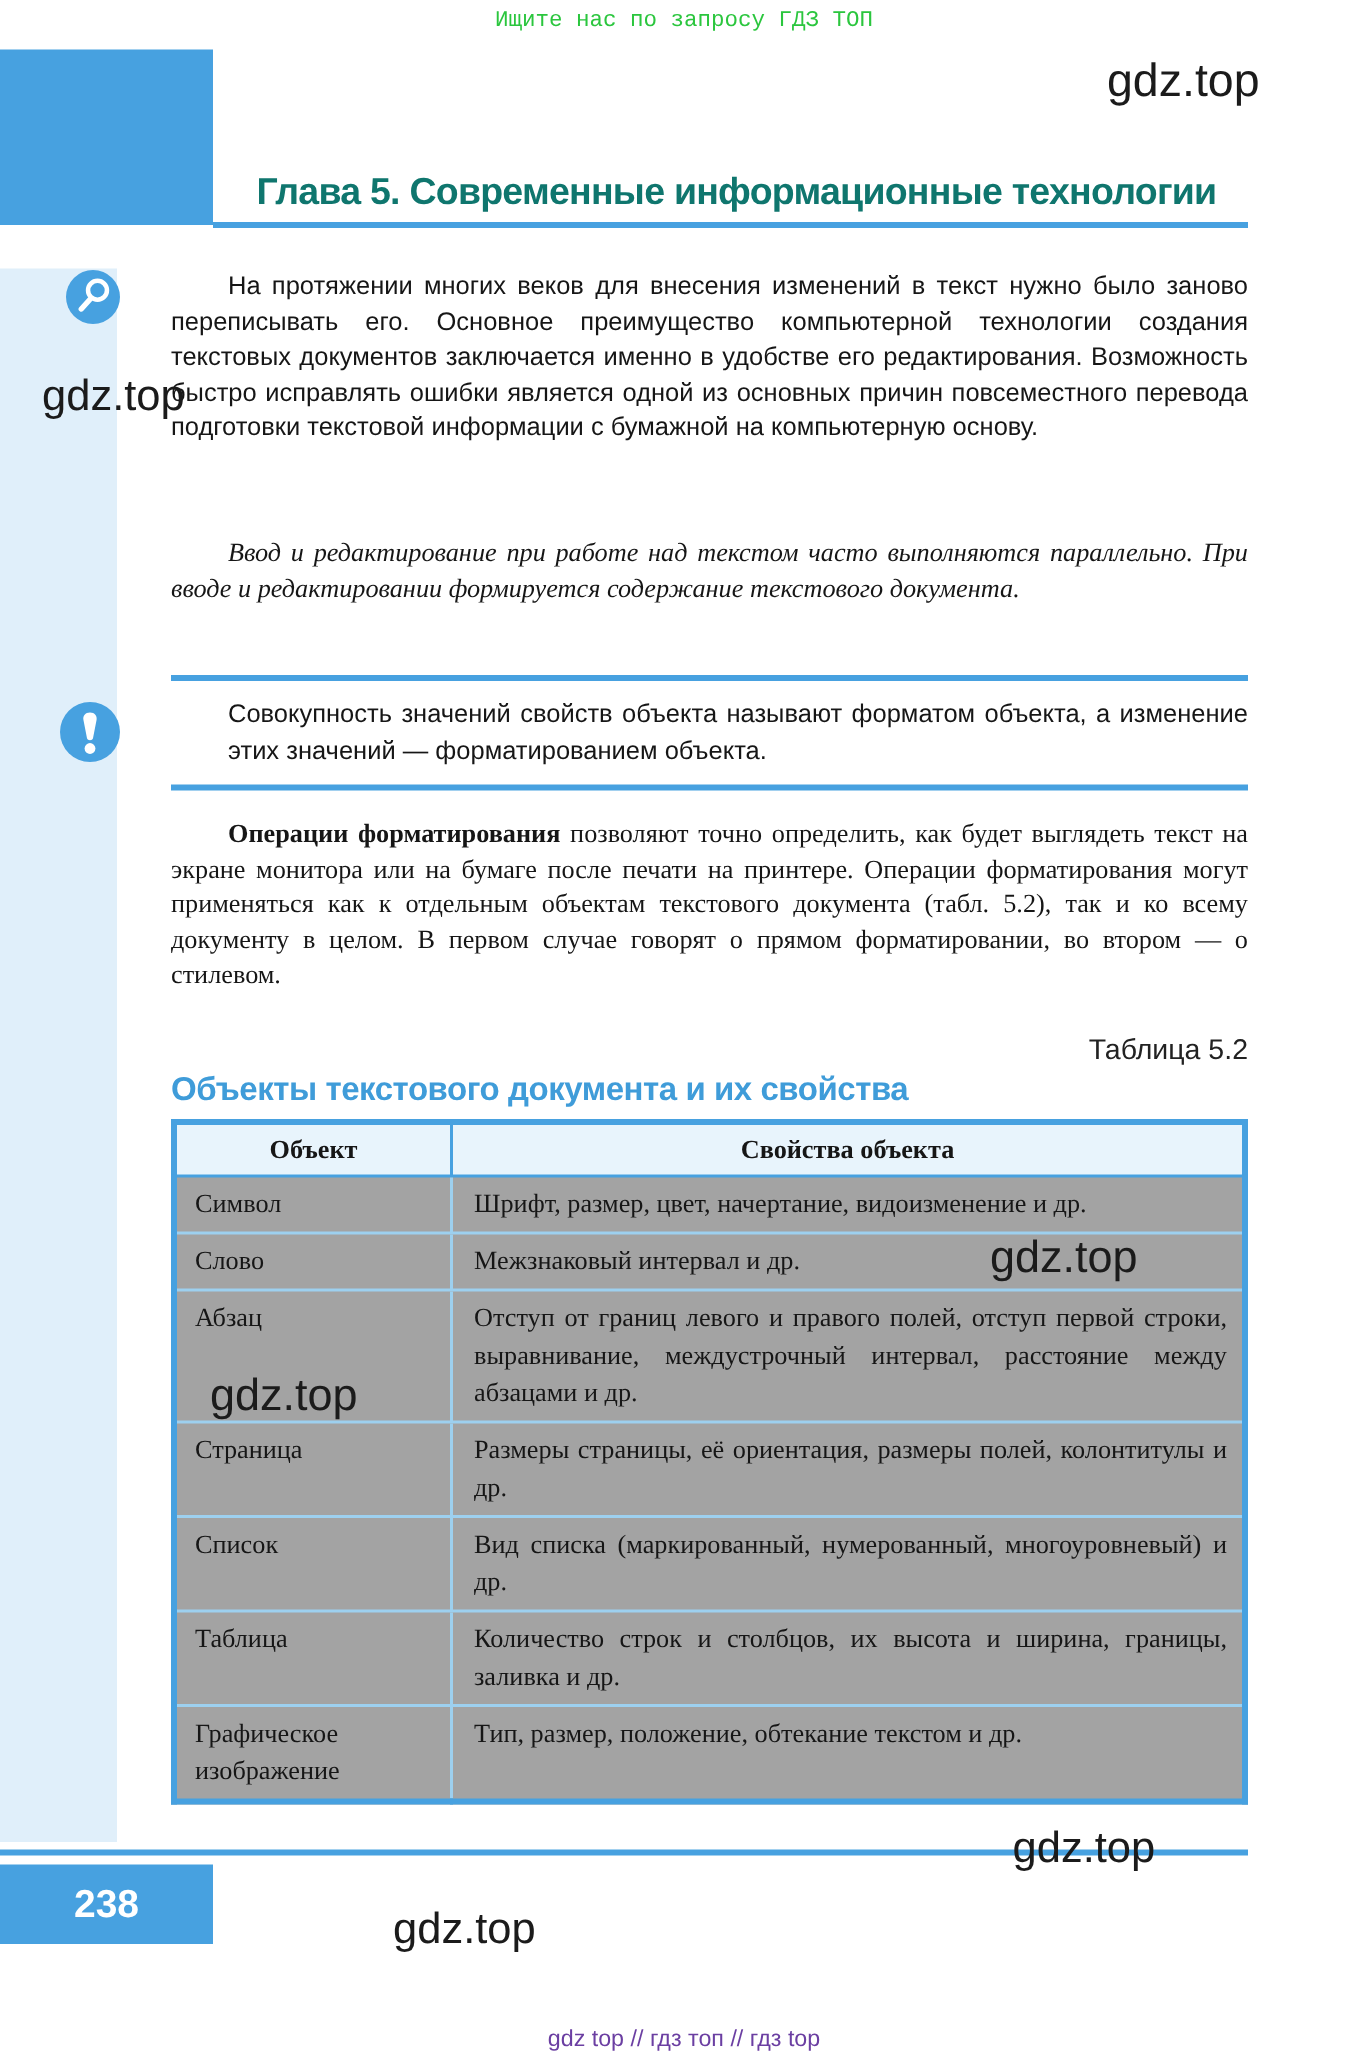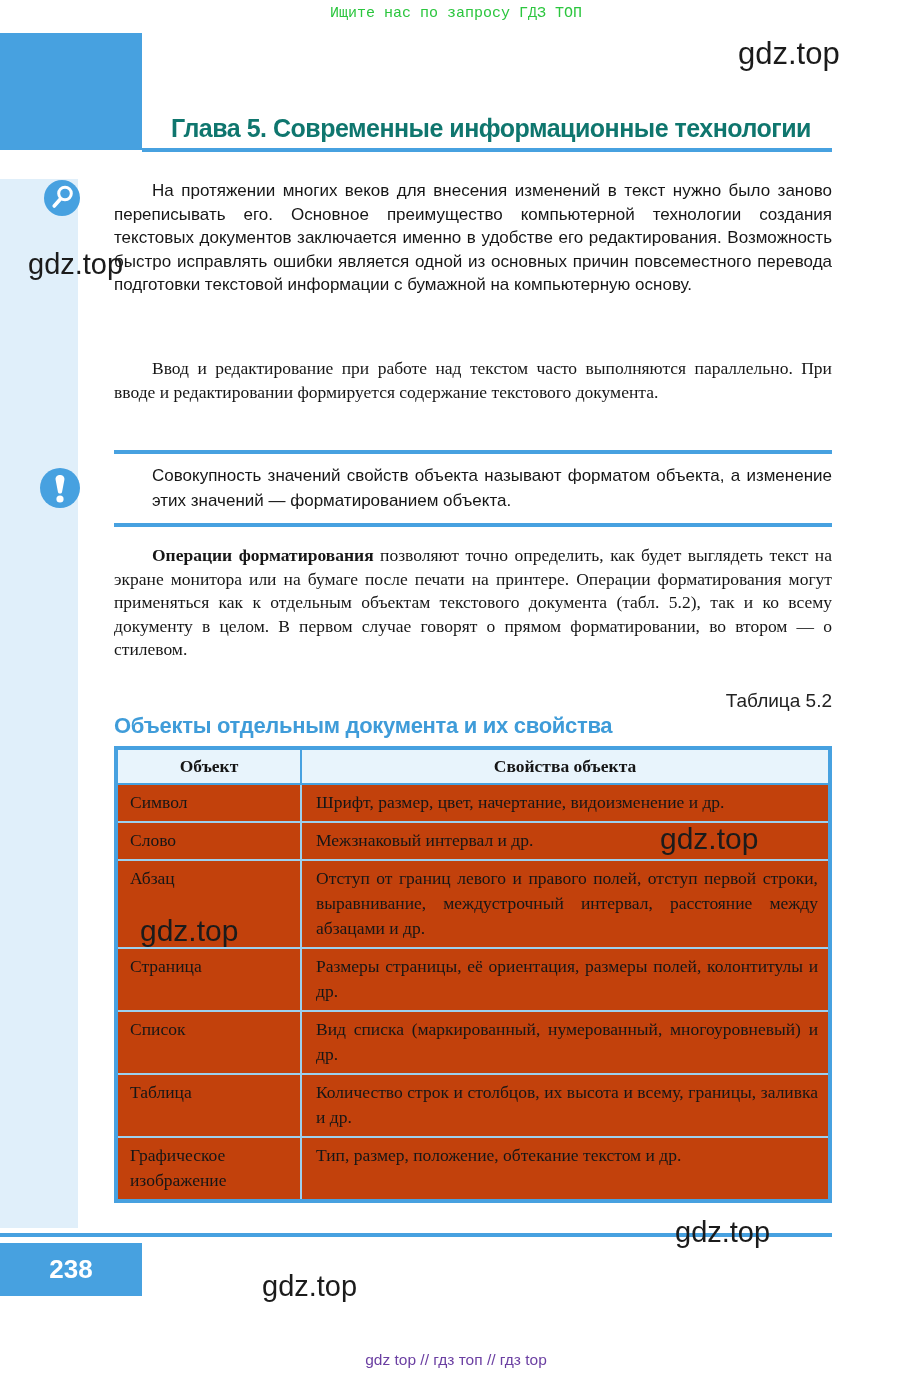--- a/index.html
+++ b/index.html
@@ -25,37 +25,37 @@
   .chapter-underline{position:absolute;left:142px;top:148px;width:690px;height:4px;background:#47a1e0;}
 
   .sidebar{position:absolute;left:0;top:179px;width:78px;height:1049px;background:#e0effa;}
 
   .icon-circle{position:absolute;z-index:5;}
 
   .content-col{position:absolute;left:114px;width:718px;}
   .para{text-align:justify;text-indent:38px;font-size:17.5px;line-height:23.5px;margin:0;}
   .para-sans{font-family:"Liberation Sans", sans-serif;font-size:17px;}
   .p1{top:179px;}
-  .p2{top:357px;}
+  .p2{top:357px;font-style:italic;}
   .p3{top:544px;}
   .lead-bold{font-weight:bold;}
 
   .note-box{top:450px;border-top:4px solid #47a1e0;border-bottom:4px solid #47a1e0;
         padding:9px 0 10px 38px;width:680px;box-sizing:content-box;}
   .note-text{font-family:"Liberation Sans", sans-serif;font-size:17px;line-height:25px;
         text-align:justify;margin:0;}
 
   .table-caption{position:absolute;top:690px;left:114px;width:718px;text-align:right;
         font-family:"Liberation Sans", sans-serif;font-size:19px;color:#222;}
   .table-title{position:absolute;top:713px;left:114px;
         font-family:"Liberation Sans", sans-serif;font-weight:bold;font-size:22px;color:#3f9cd9;
         white-space:nowrap;letter-spacing:-0.3px;}
 
   table.props{position:absolute;top:746px;left:114px;width:718px;border-collapse:collapse;
-        border:4px solid #47a1e0;background:#c2410c;}
+        border:4px solid #47a1e0;background:#a3a3a3;}
   table.props th{background:#e8f4fc;font-size:17.5px;font-weight:bold;text-align:center;
         padding:6px 4px;border-bottom:2px solid #47a1e0;}
   table.props th:first-child{width:174px;border-right:2px solid #47a1e0;}
   table.props td{font-size:17.5px;line-height:25px;vertical-align:top;
         padding:5px 10px 6px 12px;border-top:2px solid #9dd0ef;text-align:left;}
   table.props td:first-child{border-right:2px solid #9dd0ef;}
   table.props td.props-cell{text-align:justify;padding-left:14px;}
   table.props tr:first-child td{border-top:none;}
 
   .bottom-divider{position:absolute;left:0;top:1233px;width:832px;height:4px;background:#47a1e0;}
@@ -103,21 +103,21 @@
 
   <p class="content-col para p2" style="position:absolute;">Ввод и редактирование при работе над текстом часто выполняются параллельно. При вводе и редактировании формируется содержание текстового документа.</p>
 
   <div class="content-col note-box" style="position:absolute;">
     <p class="note-text">Совокупность значений свойств объекта называют форматом объекта, а изменение этих значений — форматированием объекта.</p>
   </div>
 
   <p class="content-col para p3" style="position:absolute;"><span class="lead-bold">Операции форматирования</span><span> позволяют точно определить, как будет выглядеть текст на экране монитора или на бумаге после печати на принтере. Операции форматирования могут применяться как к отдельным объектам текстового документа (табл. 5.2), так и ко всему документу в целом. В первом случае говорят о прямом форматировании, во втором — о стилевом.</span></p>
 
   <div class="table-caption">Таблица 5.2</div>
-  <div class="table-title">Объекты отдельным документа и их свойства</div>
+  <div class="table-title">Объекты текстового документа и их свойства</div>
 
   <table class="props">
     <thead>
       <tr>
         <th>Объект</th>
         <th>Свойства объекта</th>
       </tr>
     </thead>
     <tbody>
       <tr>
@@ -135,21 +135,21 @@
       <tr>
         <td>Страница</td>
         <td class="props-cell">Размеры страницы, её ориентация, размеры полей, колонтитулы и др.</td>
       </tr>
       <tr>
         <td>Список</td>
         <td class="props-cell">Вид списка (маркированный, нумерованный, многоуровневый) и др.</td>
       </tr>
       <tr>
         <td>Таблица</td>
-        <td class="props-cell">Количество строк и столбцов, их высота и всему, границы, заливка и др.</td>
+        <td class="props-cell">Количество строк и столбцов, их высота и ширина, границы, заливка и др.</td>
       </tr>
       <tr>
         <td>Графическое изображение</td>
         <td class="props-cell">Тип, размер, положение, обтекание текстом и др.</td>
       </tr>
     </tbody>
   </table>
 
   <div class="wm wm-table">gdz.top</div>
   <div class="wm wm-par">gdz.top</div>

